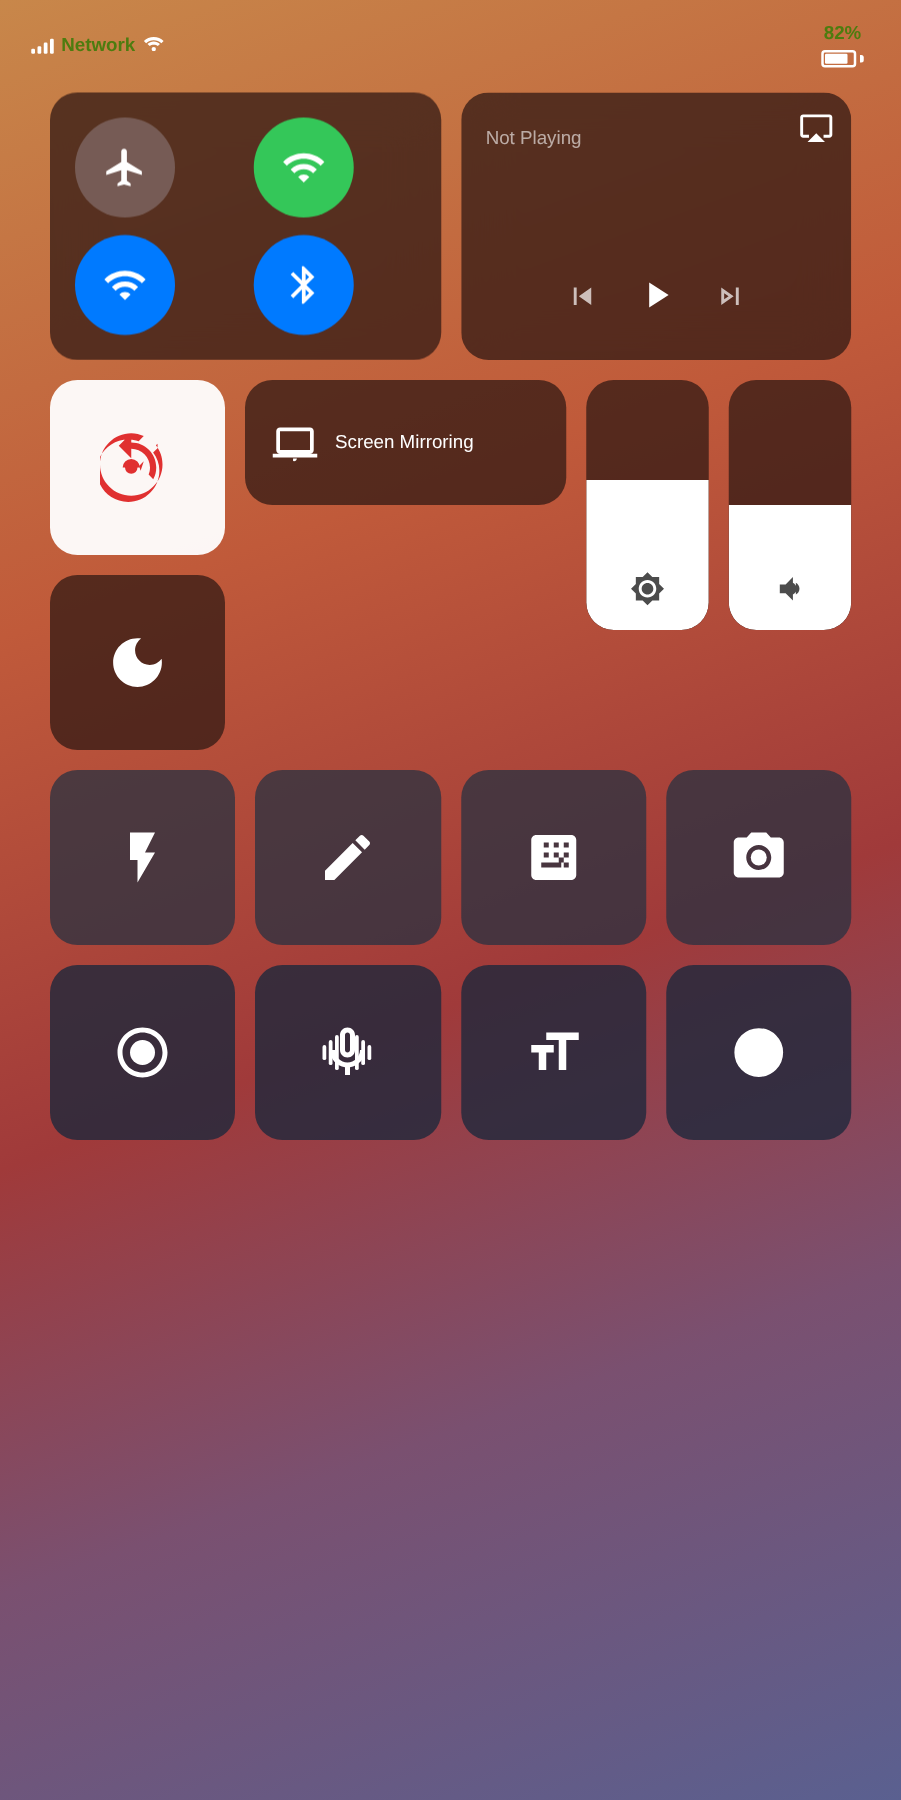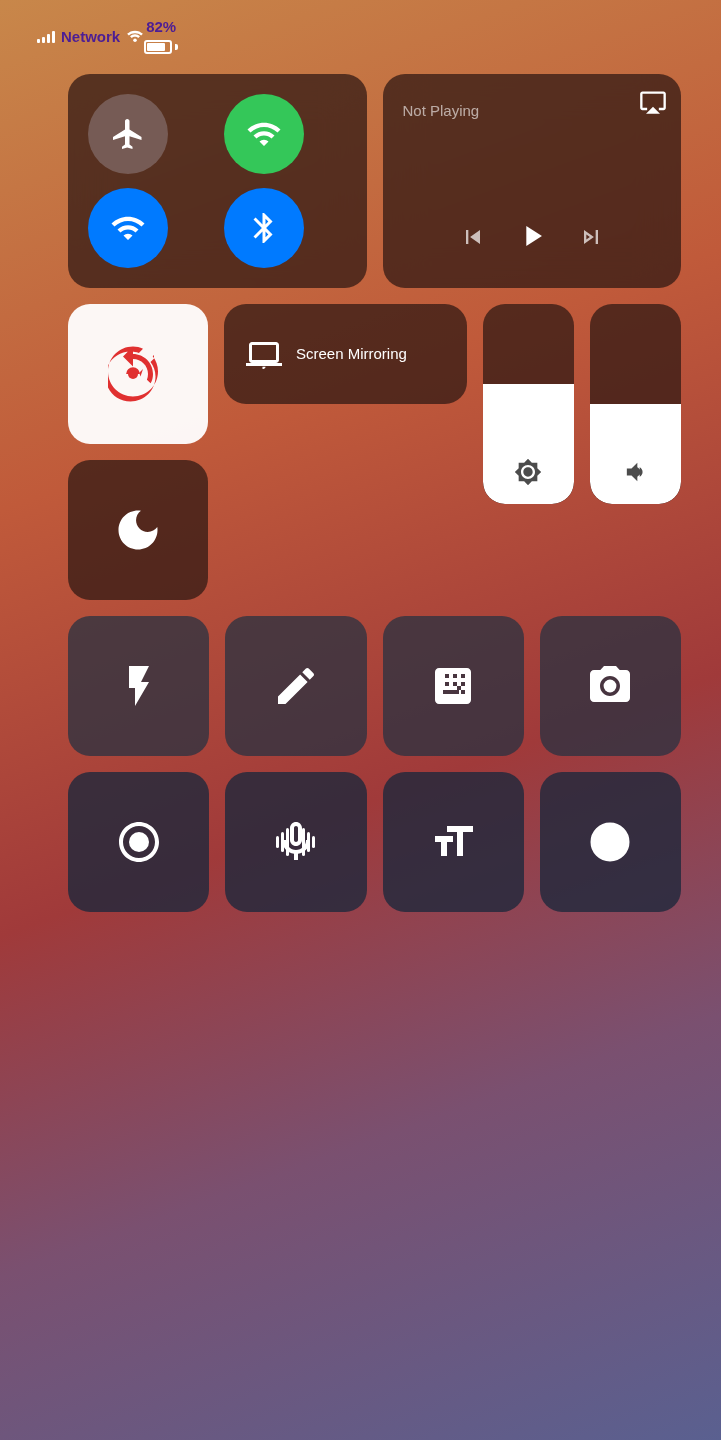--- a/index.html
+++ b/index.html
@@ -9,24 +9,24 @@
       height: 1440px;
       overflow: hidden;
       font-family: -apple-system, BlinkMacSystemFont, 'SF Pro Display', 'Helvetica Neue', sans-serif;
       background: linear-gradient(160deg, #c8874a 0%, #c05a3a 30%, #a03a3a 55%, #7a5070 75%, #5a6090 100%);
       position: relative;
     }
 
     
     .status-bar {
       display: flex;
+      justify-content: space-between;
       align-items: center;
       padding: 18px 30px 10px 25px;
-      color: #4c1d95;
-      margin-left: 12px;
+      color: #4d7c0f;
     }
 
     .status-left {
       display: flex;
       align-items: center;
       gap: 6px;
       font-size: 15px;
       font-weight: 600;
     }
 
@@ -80,21 +80,20 @@
       width: 3px;
       height: 6px;
       background: white;
       border-radius: 0 2px 2px 0;
       margin-left: 1px;
     }
 
     
     .control-center {
       padding: 10px 40px 20px 40px;
-      margin-left: 28px;
     }
 
     
     .top-row {
       display: flex;
       gap: 16px;
       margin-bottom: 16px;
     }
 
     .tile {

